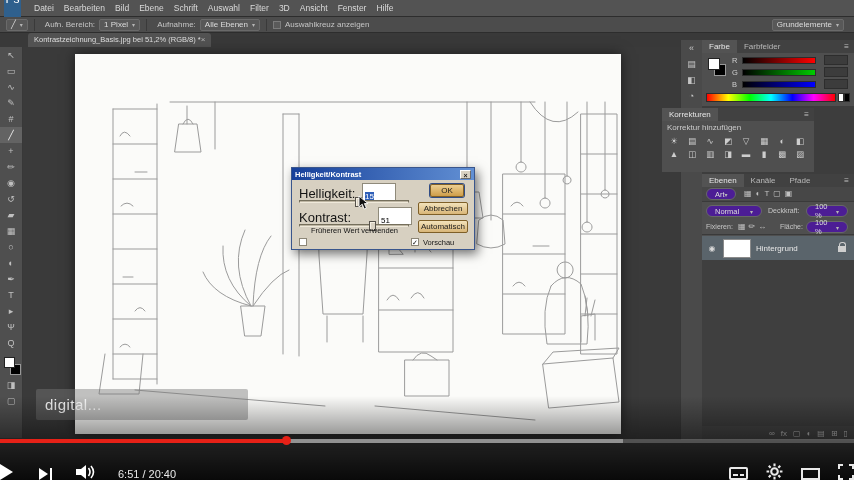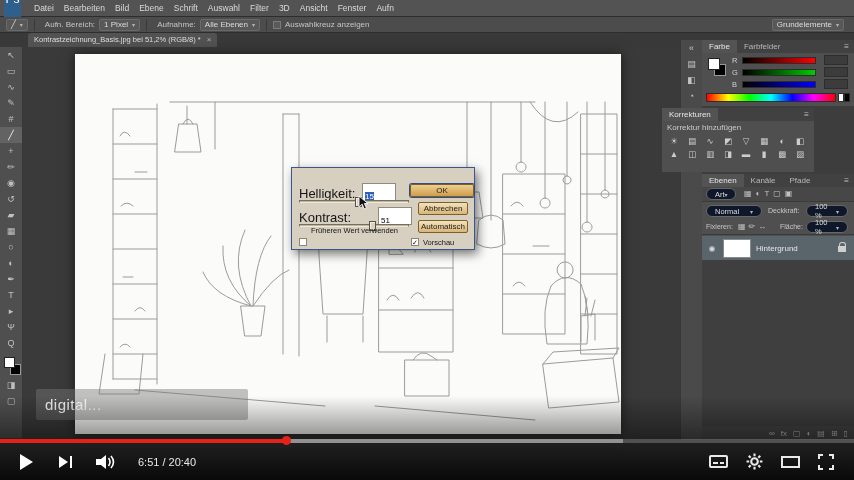--- a/index.html
+++ b/index.html
@@ -12,41 +12,41 @@
 .menubar{background:#535353;border-bottom:1px solid #2d2d2d;display:flex;align-items:center;padding-left:4px}
 .pslogo{width:17px;height:31px;background:#2f608d;color:#fff;font-size:12px;text-align:center;line-height:13px;border-radius:2px;margin-right:8px}
 .menu-item{color:#dadada;font-size:8.5px;padding:0 5px;line-height:16px;white-space:nowrap}
 .optionsbar{background:#4c4c4c;border-bottom:1px solid #2d2d2d;display:flex;align-items:center;padding:0 6px}
 .obar-label{color:#c6c6c6;font-size:8px;margin:0 4px;white-space:nowrap}
 .obar-box{display:inline-flex;align-items:center;gap:4px;background:#585858;border:1px solid #6a6a6a;border-radius:2px;color:#ddd;font-size:8px;height:12px;padding:0 4px;white-space:nowrap}
 .caret{font-size:6px;color:#b5b5b5}
 .vsep{width:1px;height:12px;background:#3a3a3a;margin:0 6px}
 .cbx{width:8px;height:8px;background:#5a5a5a;border:1px solid #7b7b7b;display:inline-block}
 .tabbar{background:#393939}
-.doctab{position:absolute;left:28px;top:0;height:14px;background:#525252;border-radius:3px 3px 0 0;color:#dfdfdf;font-size:7.5px;line-height:14px;padding:0 6px;display:flex;gap:6px;align-items:center;white-space:nowrap}
+.doctab{position:absolute;left:28px;top:0;height:14px;background:#525252;border-radius:3px 3px 0 0;color:#dfdfdf;font-size:7.5px;line-height:14px;padding:0 6px;display:flex;align-items:center;white-space:nowrap}
 .tab-close{color:#b5b5b5;font-size:8px}
 .toolbar{background:#4f4f4f;border-right:1px solid #383838}
 .tool{width:100%;height:16px;color:#c0c0c0;font-size:9px;text-align:center;line-height:16px}
 .tool.sel{background:#636363;color:#f0f0f0}
 .swatches{position:relative;width:100%;height:22px;margin-top:4px}
 .sw-b{position:absolute;left:10px;top:9px;width:11px;height:11px;background:#000;border:1px solid #999}
 .sw-f{position:absolute;left:4px;top:2px;width:11px;height:11px;background:#fff;border:1px solid #222}
 .canvas{background:#3a3a3a}
 .artboard{background:#fbfbf9;box-shadow:0 0 12px rgba(0,0,0,.55)}
 .panelstrip{background:#4a4a4a;border-left:1px solid #383838}
 .strip-icon{display:block;width:100%;height:16px;text-align:center;color:#c4c4c4;font-size:9px;line-height:16px}
 .panel{background:#4f4f4f;overflow:hidden}
 .panel-tabs{background:#414141;height:13px;display:flex;font-size:8px;color:#b9b9b9}
 .ptab{padding:0 7px;line-height:13px;white-space:nowrap}
 .ptab.on{background:#535353;color:#e6e6e6}
 .pmenu{margin-left:auto;padding:0 5px;line-height:13px;color:#c0c0c0;font-size:8px}
 .chip{background:#3c3c3c;border:1px solid #2d2d2d}
 .chlabel{font-size:7.5px;color:#cfcfcf}
 .adj-cell{width:18px;height:13px;color:#cdcdcd;font-size:8.5px;text-align:center;line-height:13px;display:inline-block}
-.ddl{display:inline-flex;align-items:center;justify-content:space-between;background:#0f172a;border:1px solid #676767;border-radius:6px;color:#ddd;font-size:7.5px;height:12px;padding:0 8px}
+.ddl{display:inline-flex;align-items:center;justify-content:space-between;background:#4c1d95;border:1px solid #676767;border-radius:6px;color:#ddd;font-size:7.5px;height:12px;padding:0 8px}
 .layer-row{background:#5a646b;display:flex;align-items:center;height:24px;gap:5px;padding:0 4px}
 .eye{color:#d8d8d8;font-size:8px;width:12px;text-align:center}
 .thumb-sw{width:28px;height:19px;background:#fff;border:1px solid #8a8a8a}
 .layername{font-size:8px;color:#e8e8e8}
 .padlock{position:relative;width:8px;height:6px;background:#cfcfcf;margin-left:auto;margin-right:4px;margin-top:2px}
 .padlock:before{content:"";position:absolute;left:1px;top:-4px;width:5px;height:4px;border:1px solid #cfcfcf;border-bottom:none;border-radius:3px 3px 0 0}
 .lbar{position:absolute;left:0;right:0;bottom:0;height:14px;background:#454545;display:flex;justify-content:flex-end;gap:6px;align-items:center;padding:0 6px}
 .lbar span{color:#bdbdbd;font-size:8px}
 
 
@@ -62,21 +62,21 @@
 .win-btn.default{box-shadow:0 0 0 1px #314d86;background:linear-gradient(#eccf92,#cf9e4a)}
 .cb{position:absolute;width:8px;height:8px;background:#fff;border:1px solid #8c8677;font-size:7px;line-height:7px;text-align:center;color:#111}
 
 
 .wm{position:absolute;left:36px;top:389px;width:212px;height:31px;background:rgba(120,120,120,.45);border-radius:2px;z-index:7;color:rgba(255,255,255,.92);font-size:15px;line-height:31px;padding-left:9px;letter-spacing:.5px}
 .yt-grad{position:absolute;left:0;right:0;bottom:0;height:84px;background:linear-gradient(to top,rgba(0,0,0,.85),rgba(0,0,0,0));z-index:8;pointer-events:none}
 .progress{position:absolute;left:0;right:0;bottom:37px;height:4px;background:rgba(255,255,255,.22);z-index:10}
 .prog-buf{position:absolute;left:0;top:0;bottom:0;width:73%;background:rgba(255,255,255,.38)}
 .prog-play{position:absolute;left:0;top:0;bottom:0;width:33.5%;background:#e62117}
 .scrubber{position:absolute;left:calc(33.5% - 4px);top:-3px;width:9px;height:9px;border-radius:50%;background:#e62117}
-.controls{position:absolute;left:0;right:0;bottom:0;height:37px;z-index:10;display:flex;align-items:center;padding:0 20px}
+.controls{position:absolute;left:0;right:0;bottom:0;height:37px;z-index:10;display:flex;align-items:flex-end;padding:0 0}
 .play-tri{width:0;height:0;border-left:13px solid #fff;border-top:8px solid transparent;border-bottom:8px solid transparent}
 .next-wrap{display:flex;align-items:center;margin-left:26px}
 .next-tri{width:0;height:0;border-left:9px solid #fff;border-top:6px solid transparent;border-bottom:6px solid transparent}
 .next-bar{width:2.5px;height:12px;background:#fff;margin-left:1.5px}
 .time{font-size:11px;color:#e8e8e8;margin-left:20px;white-space:nowrap}
 .cc-icon{width:19px;height:13px;border:2px solid #e9e9e9;border-radius:2px;position:relative}
 .cc-icon:before{content:"";position:absolute;left:2px;bottom:2px;width:5px;height:2px;background:#e9e9e9}
 .cc-icon:after{content:"";position:absolute;right:2px;bottom:2px;width:4px;height:2px;background:#e9e9e9}
 .theater-icon{width:19px;height:12px;border:2px solid #e9e9e9}
 .rgap{margin-left:18px}
@@ -93,21 +93,21 @@
       <span class="menu-item">Datei</span>
       <span class="menu-item">Bearbeiten</span>
       <span class="menu-item">Bild</span>
       <span class="menu-item">Ebene</span>
       <span class="menu-item">Schrift</span>
       <span class="menu-item">Auswahl</span>
       <span class="menu-item">Filter</span>
       <span class="menu-item">3D</span>
       <span class="menu-item">Ansicht</span>
       <span class="menu-item">Fenster</span>
-      <span class="menu-item">Aufn</span>
+      <span class="menu-item">Hilfe</span>
     </div>
 
     <div class="optionsbar abs" style="left:0;top:17px;width:854px;height:16px">
       <span class="obar-box">
         <span>╱</span>
         <span class="caret">▾</span>
       </span>
       <span class="vsep"></span>
       <span class="obar-label">Aufn. Bereich:</span>
       <span class="obar-box">
@@ -280,29 +280,33 @@
         <span>fx</span>
         <span>▢</span>
         <span>◐</span>
         <span>▤</span>
         <span>⊞</span>
         <span>▯</span>
       </div>
     </div>
 
     <div class="dialog abs" style="left:291px;top:167px;width:184px;height:83px">
+      <div class="dlg-title">
+        <span>Helligkeit/Kontrast</span>
+        <span class="dlg-close">×</span>
+      </div>
       <span class="dlg-label" style="left:7px;top:18px">Helligkeit:</span>
       <span class="field" style="left:70px;top:15px;width:34px"><span class="hl">15</span></span>
       <div class="track" style="left:7px;top:32px;width:110px"></div>
       <div class="sthumb" style="left:63px;top:29px"></div>
       <span class="dlg-label" style="left:7px;top:42px">Kontrast:</span>
       <span class="field" style="left:86px;top:39px;width:34px"><span>51</span></span>
       <div class="track" style="left:7px;top:56px;width:110px"></div>
       <div class="sthumb" style="left:77px;top:53px"></div>
-      <div class="win-btn default" style="left:118px;top:16px;width:64px;height:13px">OK</div>
+      <div class="win-btn default" style="left:138px;top:16px;width:34px;height:13px">OK</div>
       <div class="win-btn" style="left:126px;top:34px;width:50px;height:13px">Abbrechen</div>
       <div class="win-btn" style="left:126px;top:52px;width:50px;height:13px">Automatisch</div>
       <span class="cb" style="left:7px;top:70px"></span>
       <span class="dlg-label" style="left:19px;top:58px;font-size:7.5px">Früheren Wert verwenden</span>
       <span class="cb" style="left:119px;top:70px">✓</span>
       <span class="dlg-label" style="left:131px;top:70px;font-size:7.5px">Vorschau</span>
     </div>
 
     <svg class="abs" style="left:358px;top:195px;z-index:7" width="11" height="15">
       <path d="M1 1 L1 12 L4.2 9.2 L6.2 14 L8.4 13 L6.4 8.6 L10 8.6 Z" fill="#111" stroke="#fff" stroke-width="0.9"></path>

